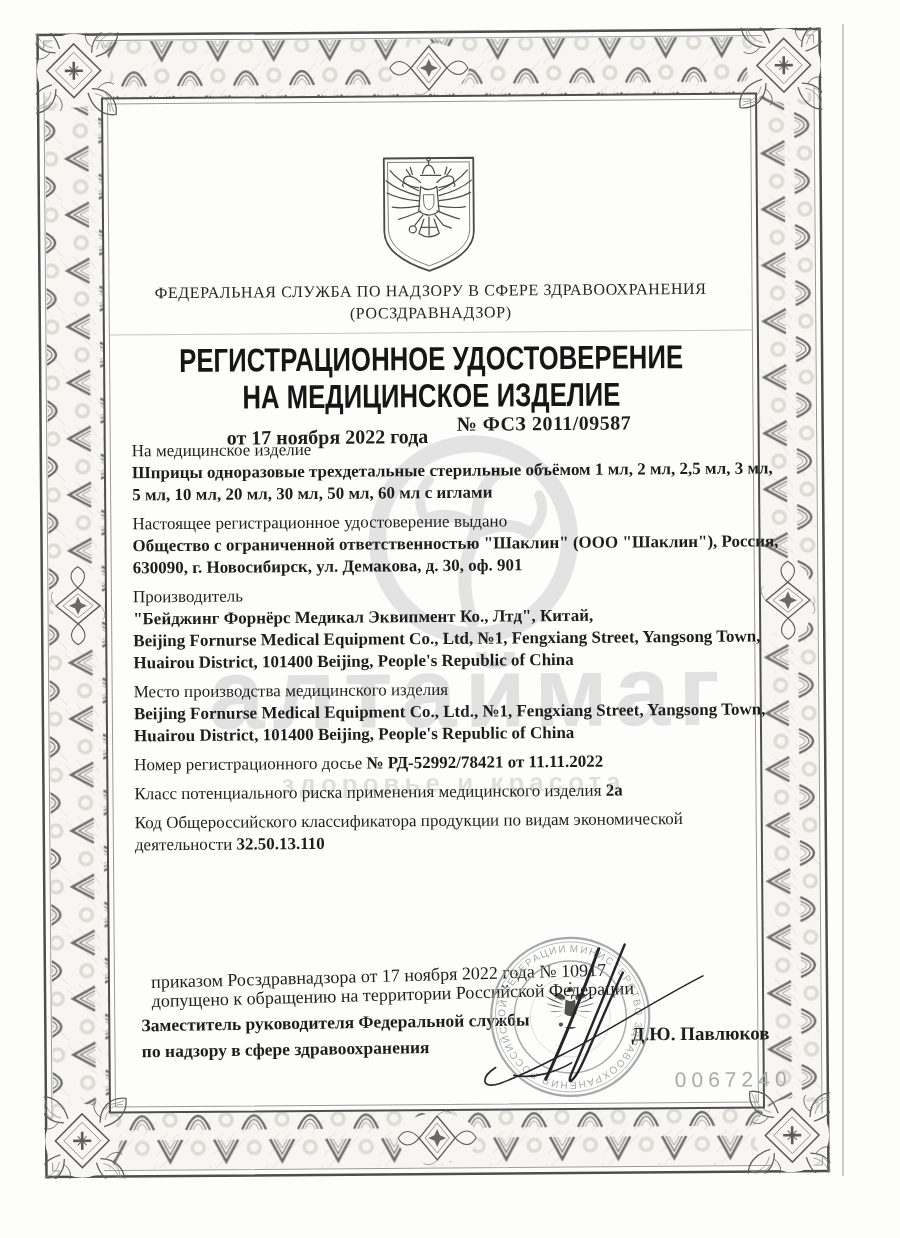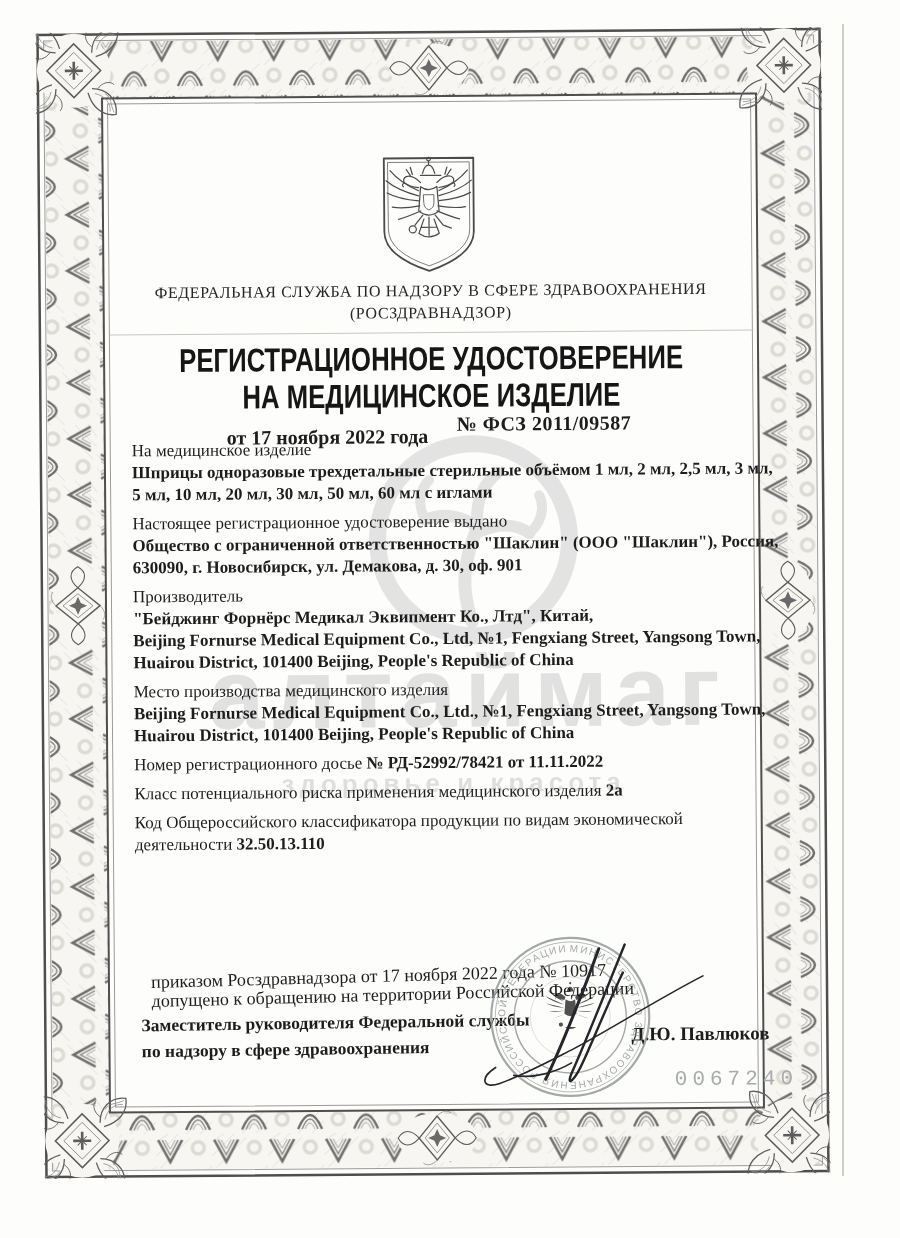--- a/index.html
+++ b/index.html
@@ -43,21 +43,21 @@
   .body p{margin:0 0 7px;}
   .b{font-weight:700;}
   
   .footer{position:absolute;left:98px;top:941px;width:560px;font-size:18px;line-height:19px;}
   .footer .tilt{transform:rotate(-1.1deg);transform-origin:0 0;}
   .footer .ln{white-space:nowrap;}
   .footer .ln.indent{padding-left:10px;}
   .footer .bold-block{font-weight:700;font-size:17.5px;line-height:26px;margin-top:1px;
     transform:rotate(-.4deg);transform-origin:0 0;}
   .signer-name{position:absolute;left:588px;top:995px;font-weight:700;font-size:19px;white-space:nowrap;}
-  .serial{position:absolute;left:631px;top:1040px;font-family:Liberation Mono, monospace;
+  .serial{position:absolute;left:631px;top:1040px;font-family:Liberation Sans, sans-serif;
     font-size:21px;letter-spacing:5px;color:#a7abab;white-space:nowrap;}
   
   .gerb{position:absolute;left:338px;top:122px;width:108px;height:124px;color:#333;opacity:.88;}
 </style>
 </head>
 <body>
 
 <div class="scan-edge"></div>
 
 <div class="sheet">

